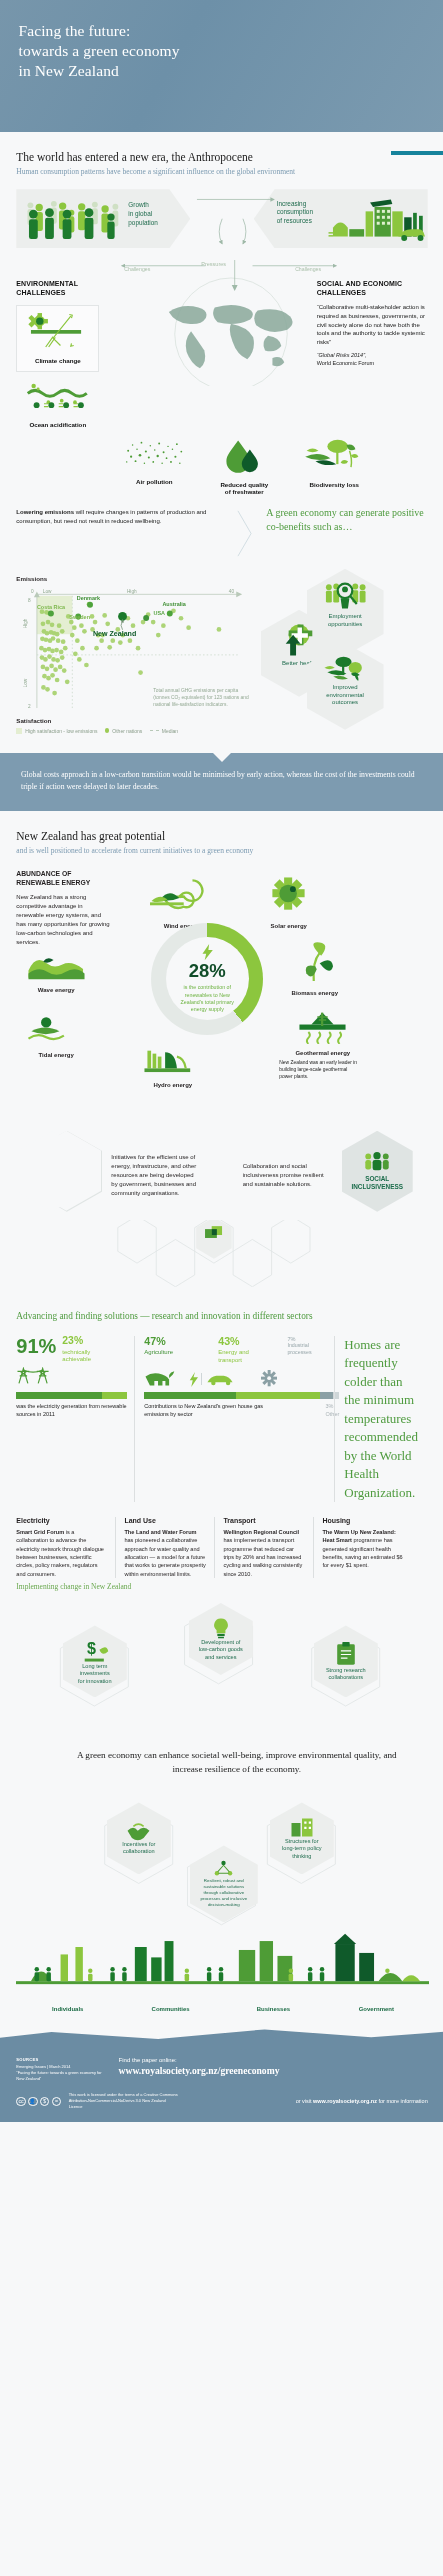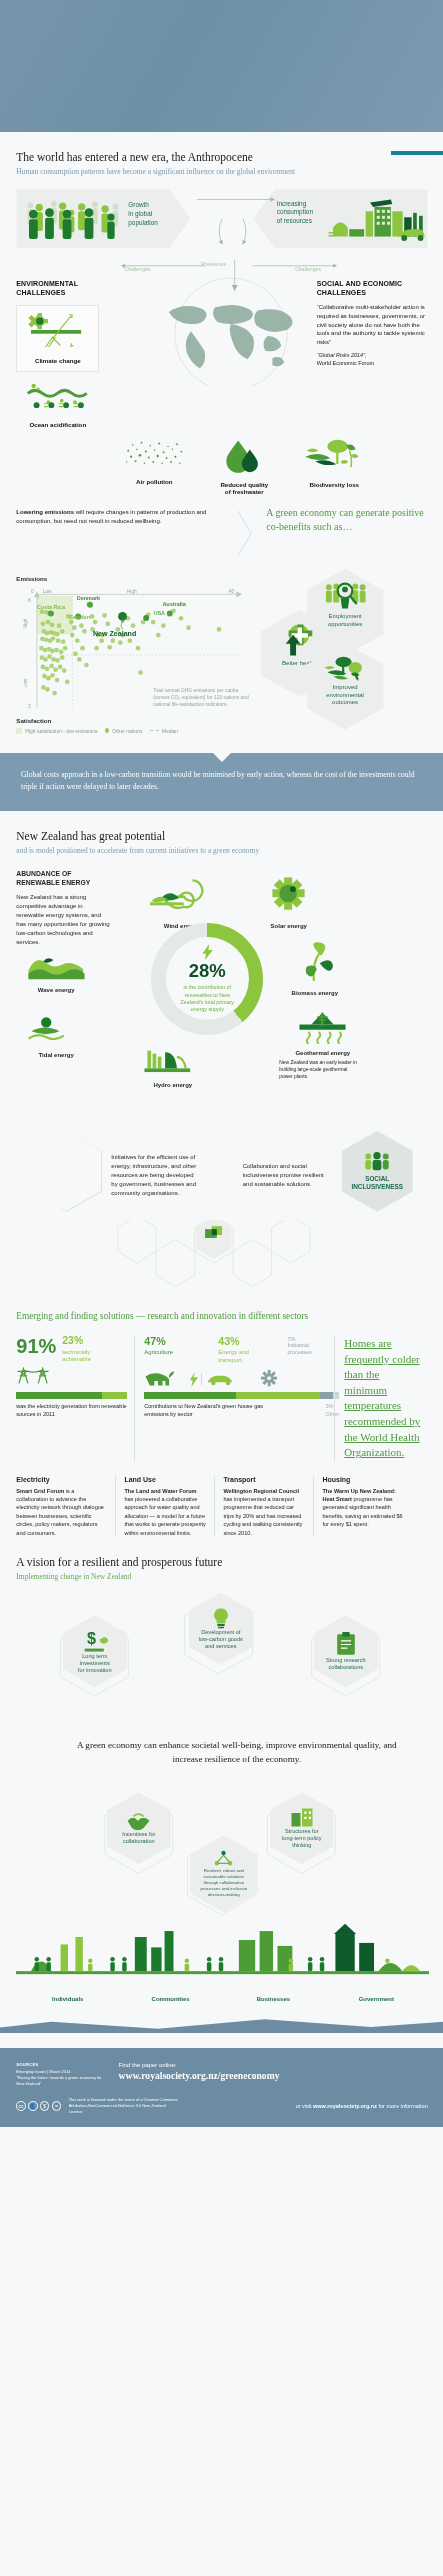--- a/index.html
+++ b/index.html
@@ -175,21 +175,21 @@
   .stats { display:flex; margin-top: 13.3px; }
   .stat-col { padding-right: 9px; }
   .stat-div { border-left:0.7px solid #dcdfe0; padding-left: 9px; }
   .big-pct { font-size: 20px; font-weight:700; color:#3f8f34; line-height:1; }
   .pct-md  { font-size: 10.4px; font-weight:700; color:#8cc63e; line-height:1; }
   .pct-lbl { font-size: 6px; color:#8cc63e; line-height:1.3; margin-top:2.2px; }
   .pct-lbl-dark { font-size:6px;color:#3f8f34;line-height:1.3;margin-top:2.2px; }
   .bar { height: 7.4px; display:flex; margin-top: 5.2px; }
   .stat-note { font-size:5.5px;line-height:1.45;margin-top:4.4px;color:#1b1b1b; }
   .stat-note-muted { font-size:5.5px;line-height:1.45;color:#a9b2b6; }
-  .homes-text { font-family:"Liberation Serif",serif;font-size:11px;line-height:1.42;color:#4f9b3f;width:77px;text-decoration:underline; }
+  .homes-text { font-family:"Liberation Serif",serif;font-size:13px;line-height:1.42;color:#4f9b3f;width:77px; }
 
   .sectors { display:flex; margin-top: 15px; }
   .sector { padding-right: 8.1px; }
   .sector + .sector { border-left:0.7px solid #dcdfe0; padding-left: 8.1px; }
   .sector h4 { font-size:7px;font-weight:700;margin-bottom:3.7px; }
   .sector p { font-size:5.6px;line-height:1.5; }
   .sector p b { font-weight:700; }
 
   
   .vision-wrap { position:relative; height: 414px; margin-top: 12px; }
@@ -202,21 +202,21 @@
   .v-cap { font-size:5.6px;color:#1f6b4d;line-height:1.3;padding:0 4.4px;text-align:center; }
   .v-center {
     position:absolute; left:58px; top:145px; width:325px; text-align:center;
     font-family:"Liberation Serif",serif; font-size:9.2px; line-height:1.45; color:#1b1b1b;
   }
   .v-bottom-labels { position:absolute; bottom:6px; left:0; right:0; display:flex; }
   .v-bl { flex:1; text-align:center; font-size:6px; font-weight:700; color:#1b6b45; }
   .v-scene { position:absolute; left:0; right:0; bottom:19px; height:104px; }
 
   
-  .footer { background:#6b8ca3; color:#fff; margin-top: 15px; padding: 13.3px 16.3px 12px; position:relative; }
+  .footer { background:#6b8ca3; color:#fff; padding: 13.3px 16.3px 12px; position:relative; }
   .foot-flex { display:flex; align-items:flex-start; gap: 13.3px; }
   .foot-src-h { font-size:4.1px;font-weight:700;letter-spacing:0.3px;text-transform:uppercase; }
   .foot-src { font-size:4px;line-height:1.5;margin-top:2.2px;width:89px; }
   .foot-mid { flex:1; }
   .foot-find { font-size:6px; }
   .foot-url { font-family:"Liberation Serif",serif;font-size:9.6px;font-weight:700;margin-top:3px; }
   .foot-bottom { display:flex; align-items:center; gap:7.4px; margin-top:10.4px; }
   .cc { display:flex; gap:2.2px; }
   .cc span {
     width:9.6px;height:9.6px;border-radius:50%;border:0.9px solid #fff;
@@ -230,20 +230,23 @@
     content:"";position:absolute;left:-10%;top:7.4px;width:120%;height:44px;background:#6b8ca3;
     clip-path: polygon(0 38%, 18% 14%, 38% 30%, 58% 8%, 78% 26%, 100% 6%, 100% 100%, 0 100%);
   }
 </style>
 </head>
 <body>
 
 <div class="page">
 
   <div class="hero">
+    <div class="hero-title" style="white-space:pre-line">Facing the future:
+towards a green economy
+in New Zealand</div>
   </div>
 
   <div class="sec">
     <div class="teal-bar"></div>
     <h2 class="sec-title">The world has entered a new era, the Anthropocene</h2>
     <p class="sec-sub">Human consumption patterns have become a significant influence on the global environment</p>
 
     <div class="flow">
       <div class="chev chev-l"></div>
       <div class="chev-label" style="position:absolute;left:112px;top:12px;white-space:pre-line">Growth
@@ -677,21 +680,21 @@
       </div>
     </div>
   </div>
 
   <div class="band">
     <div>Global costs approach in a low-carbon transition would be minimised by early action, whereas the cost of the investments could triple if action were delayed to later decades.</div>
   </div>
 
   <div class="sec">
     <h2 class="sec-title">New Zealand has great potential</h2>
-    <p class="sec-sub">and is model positioned to accelerate from current initiatives to a green economy</p>
+    <p class="sec-sub">and is well positioned to accelerate from current initiatives to a green economy</p>
 
     <div class="renew-wrap">
       <div style="width:96px">
         <div class="abund-title" style="white-space:pre-line">ABUNDANCE OF
 RENEWABLE ENERGY</div>
         <div class="abund-body">New Zealand has a strong competitive advantage in renewable energy systems, and has many opportunities for growing low-carbon technologies and services.</div>
       </div>
 
       <div class="renew-item" style="left:130px;top:6px">
         <svg width="67" height="41" viewBox="0 0 90 56">
@@ -830,21 +833,21 @@
           <path d="M150 -4 L174 10 L174 38 L150 52 L126 38 L126 10Z" fill="#eceeed"></path>
           <g transform="translate(138,8)">
             <rect x="0" y="4" width="16" height="12" fill="#4e9c36"></rect>
             <rect x="9" y="0" width="14" height="12" fill="#8cc63e"></rect>
             <rect x="9" y="4" width="7" height="8" fill="#0f5a2a"></rect>
           </g>
         </svg>
       </div>
     </div>
 
-    <div class="solhead">Emerging and finding solutions — research and innovation in different sectors</div>
+    <div class="solhead">Advancing and finding solutions — research and innovation in different sectors</div>
 
     <div class="stats">
       <div class="stat-col" style="width:118px">
         <div style="display:flex;align-items:flex-start;gap:6px">
           <div class="big-pct">91%</div>
           <div>
             <div class="pct-md">23%</div>
             <div class="pct-lbl" style="white-space:pre-line">technically
 achievable</div>
           </div>
@@ -942,21 +945,20 @@
       </div>
       <div class="sector" style="width:99px">
         <h4>Housing</h4>
         <p><b>The Warm Up New Zealand: Heat Smart</b><span> programme has generated significant health benefits, saving an estimated $6 for every $1 spent.</span></p>
       </div>
     </div>
   </div>
 
 
   <div class="sec">
-    <h2 class="sec-title">A vision for a resilient and prosperous future</h2>
     <p class="sec-sub" style="color:#6aa84f">Implementing change in New Zealand</p>
 
     <div class="vision-wrap">
       <svg width="411" height="414" viewBox="0 0 556 560" style="position:absolute;left:0;top:0">
         <g stroke="#dde3e2" stroke-width="1" fill="none">
           <path d="M60 60 L106 34 L152 60 L152 112 L106 138 L60 112Z"></path>
           <path d="M228 30 L274 4 L320 30 L320 82 L274 108 L228 82Z"></path>
           <path d="M400 60 L446 34 L492 60 L492 112 L446 138 L400 112Z"></path>
           <path d="M120 300 L166 274 L212 300 L212 352 L166 378 L120 352Z"></path>
           <path d="M340 300 L386 274 L432 300 L432 352 L386 378 L340 352Z"></path>

